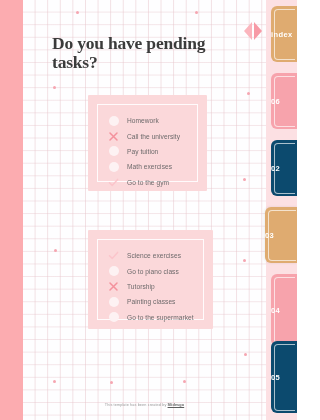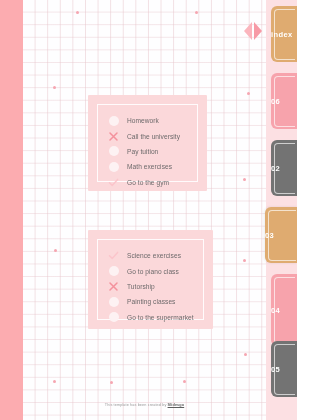--- a/index.html
+++ b/index.html
@@ -84,21 +84,21 @@
   .tab span { position: relative; z-index: 2; }
 
   .tab.active {
     width: 33px;
     right: -1px;
     box-shadow: -1px 0 3px rgba(0,0,0,0.08);
   }
 
   .tab.c-tan  { background: #dfab70; }
   .tab.c-pink { background: #f7a3ac; }
-  .tab.c-mint { background: #737373; }
+  .tab.c-mint { background: #0c4a6e; }
 
   
   .title {
     position: absolute;
     left: 52px;
     top: 34px;
     width: 200px;
     font-family: "Liberation Serif", serif;
     font-weight: bold;
     font-size: 17.5px;
@@ -223,20 +223,21 @@
   <div class="dot" style="left:244px; top:353px;"></div>
   <div class="dot" style="left:53px;  top:380px;"></div>
   <div class="dot" style="left:110px; top:381px;"></div>
   <div class="dot" style="left:183px; top:380px;"></div>
 
   <div class="diamond">
     <div class="half l"></div>
     <div class="half r"></div>
   </div>
 
+  <div class="title">Do you have pending tasks?</div>
 
   <div class="card" id="card-1">
     <div class="card-inner">
 
       <div class="task-row">
         <span class="task-icon circle"></span>
         <span class="task-label">Homework</span>
       </div>
 
       <div class="task-row">
@@ -327,19 +328,19 @@
       <span>02</span>
     </div>
     <div class="tab c-tan active" style="top:207px; height:56px;">
       <div class="tab-inner-border"></div>
       <span>03</span>
     </div>
     <div class="tab c-pink" style="top:274px; height:72px;">
       <div class="tab-inner-border"></div>
       <span>04</span>
     </div>
-    <div class="tab c-mint" style="top:341px; height:56px;">
+    <div class="tab c-mint" style="top:341px; height:72px;">
       <div class="tab-inner-border"></div>
       <span>05</span>
     </div>
   </div>
 
 </div>
 
 </body></html>

